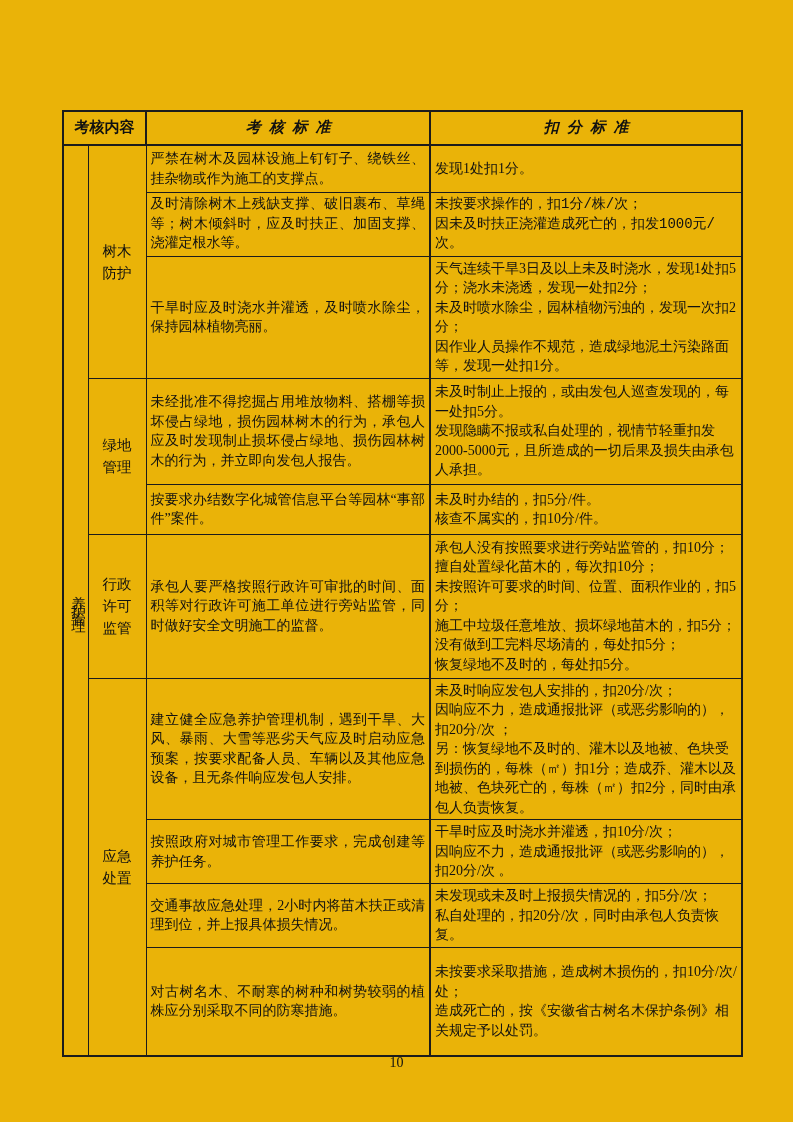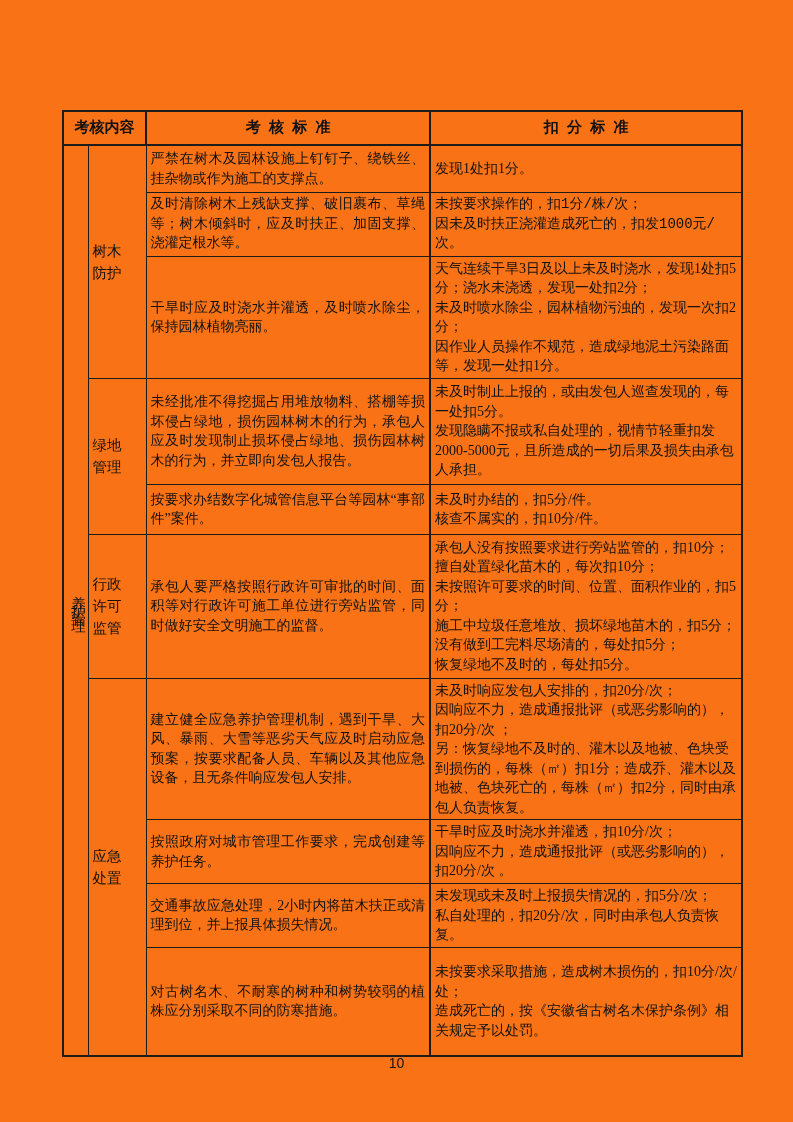--- a/index.html
+++ b/index.html
@@ -11,21 +11,21 @@
     width: 793px;
     height: 1122px;
     position: relative;
     font-family: "Liberation Serif", "DejaVu Serif", serif;
     color: #111111;
   }
   .sheet {
     position: absolute;
     left: 0; top: 0;
     width: 793px; height: 1122px;
-    background: #f97316;
+    background: #eab308;
   }
   table.assessment {
     position: absolute;
     left: 62px;
     top: 110px;
     width: 679px;
     border-collapse: collapse;
     table-layout: fixed;
     font-size: 14px;
     line-height: 19.5px;
@@ -52,21 +52,21 @@
     padding: 0;
   }
   td.cat-cell .vert-text {
     writing-mode: vertical-lr;
     text-orientation: upright;
     letter-spacing: 0.55em;
     margin: 0 auto;
     font-size: 14.5px;
   }
   td.group-cell {
-    text-align: left;
+    text-align: center;
     white-space: pre-line;
     font-size: 14.5px;
     line-height: 22px;
   }
   td.std-cell {
     text-align: justify;
     padding: 2px 4px 2px 5px;
   }
   td.ded-cell {
     white-space: pre-line;
@@ -77,30 +77,30 @@
   tr.r2  { height: 59px; font-family: Liberation Mono, monospace; }
   tr.r3  { height: 120px; }
   tr.r4  { height: 106px; }
   tr.r5  { height: 50px; }
   tr.r6  { height: 144px; }
   tr.r7  { height: 140px; }
   tr.r8  { height: 64px; }
   tr.r9  { height: 55px; }
   tr.r10 { height: 109px; }
 
-  .spaced { letter-spacing: 0.55em; margin-right: -0.55em; }
+  .spaced { letter-spacing: 0.55em; margin-right: -0.55em; font-style: italic; }
 
   .page-number {
     position: absolute;
     left: 0;
     top: 1055px;
     width: 100%;
     text-align: center;
     font-size: 14px;
-    font-family: Liberation Sans, sans-serif;
+    font-family: Liberation Serif, serif;
   }
 </style>
 </head>
 <body>
 
 <div class="sheet">
 
   <table class="assessment">
     <colgroup>
       <col class="c-cat">

